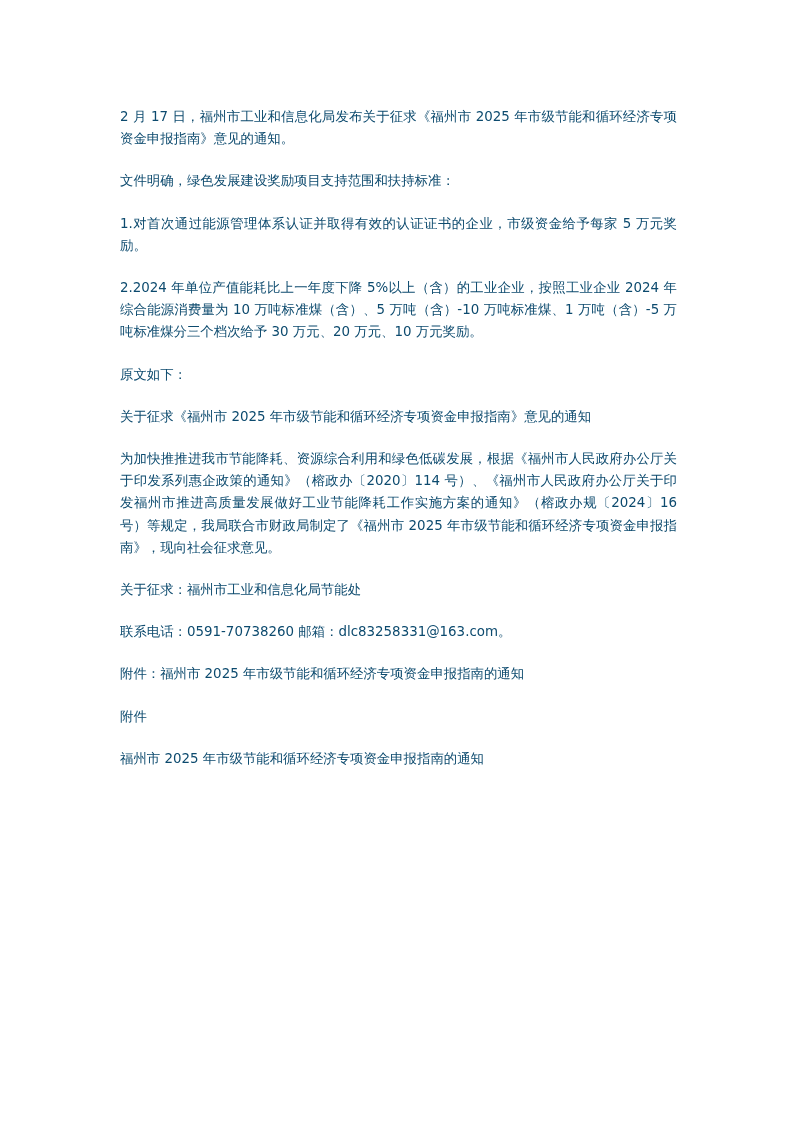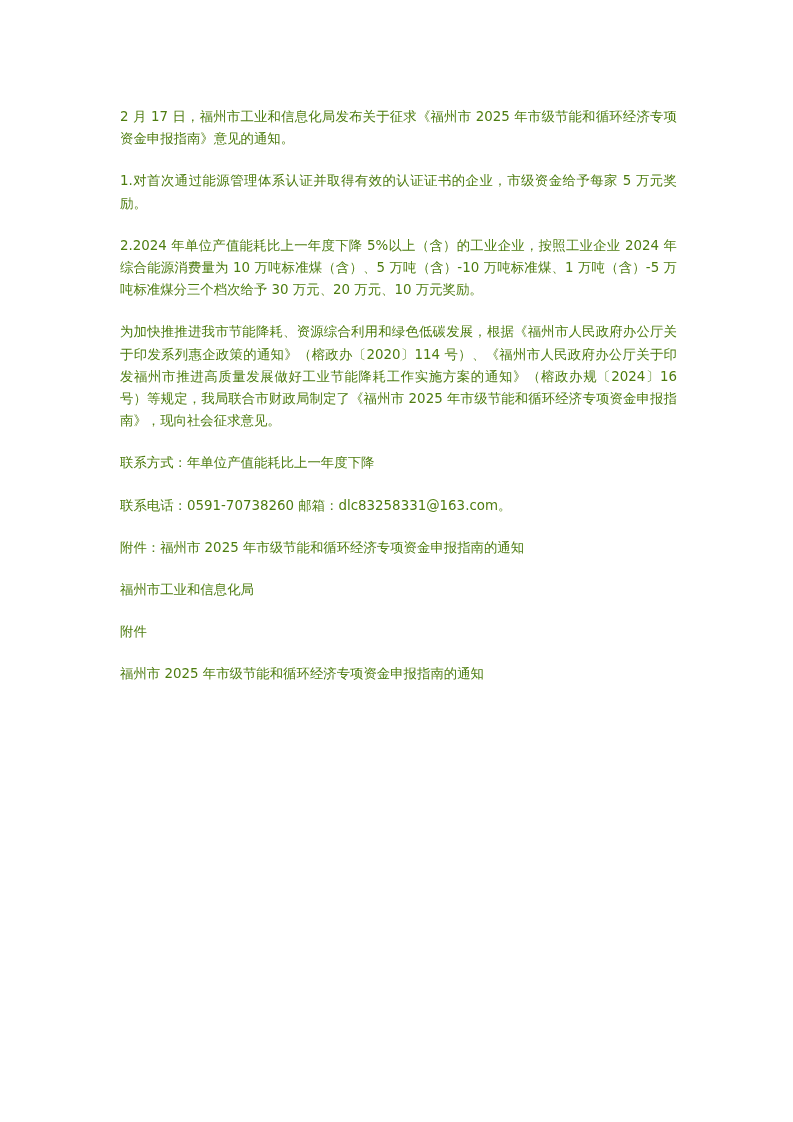--- a/index.html
+++ b/index.html
@@ -5,35 +5,37 @@
     html, body { margin: 0; padding: 0; background: #ffffff; }
     body { width: 793px; height: 1122px; overflow: hidden; position: relative; }
     .page {
       position: absolute;
       left: 120px;
       top: 106px;
       width: 557px;
       font-family: "DejaVu Sans", sans-serif;
       font-size: 13.4px;
       line-height: 22.2px;
-      color: #4d7c0f;
+      color: #0c4a6e;
     }
     .page p {
       margin: 0 0 20px 0;
       text-align: justify;
       word-break: break-all;
     }
   </style>
 </head>
 <body>
 
 <div class="page">
   <p>2 月 17 日，福州市工业和信息化局发布关于征求《福州市 2025 年市级节能和循环经济专项资金申报指南》意见的通知。</p>
+  <p>文件明确，绿色发展建设奖励项目支持范围和扶持标准：</p>
   <p>1.对首次通过能源管理体系认证并取得有效的认证证书的企业，市级资金给予每家 5 万元奖励。</p>
   <p>2.2024 年单位产值能耗比上一年度下降 5%以上（含）的工业企业，按照工业企业 2024 年综合能源消费量为 10 万吨标准煤（含）、5 万吨（含）-10 万吨标准煤、1 万吨（含）-5 万吨标准煤分三个档次给予 30 万元、20 万元、10 万元奖励。</p>
+  <p>原文如下：</p>
+  <p>关于征求《福州市 2025 年市级节能和循环经济专项资金申报指南》意见的通知</p>
   <p>为加快推推进我市节能降耗、资源综合利用和绿色低碳发展，根据《福州市人民政府办公厅关于印发系列惠企政策的通知》（榕政办〔2020〕114 号）、《福州市人民政府办公厅关于印发福州市推进高质量发展做好工业节能降耗工作实施方案的通知》（榕政办规〔2024〕16 号）等规定，我局联合市财政局制定了《福州市 2025 年市级节能和循环经济专项资金申报指南》，现向社会征求意见。</p>
-  <p>联系方式：年单位产值能耗比上一年度下降</p>
+  <p>关于征求：福州市工业和信息化局节能处</p>
   <p>联系电话：0591-70738260 邮箱：dlc83258331@163.com。</p>
   <p>附件：福州市 2025 年市级节能和循环经济专项资金申报指南的通知</p>
-  <p>福州市工业和信息化局</p>
   <p>附件</p>
   <p>福州市 2025 年市级节能和循环经济专项资金申报指南的通知</p>
 </div>
 
 </body></html>

